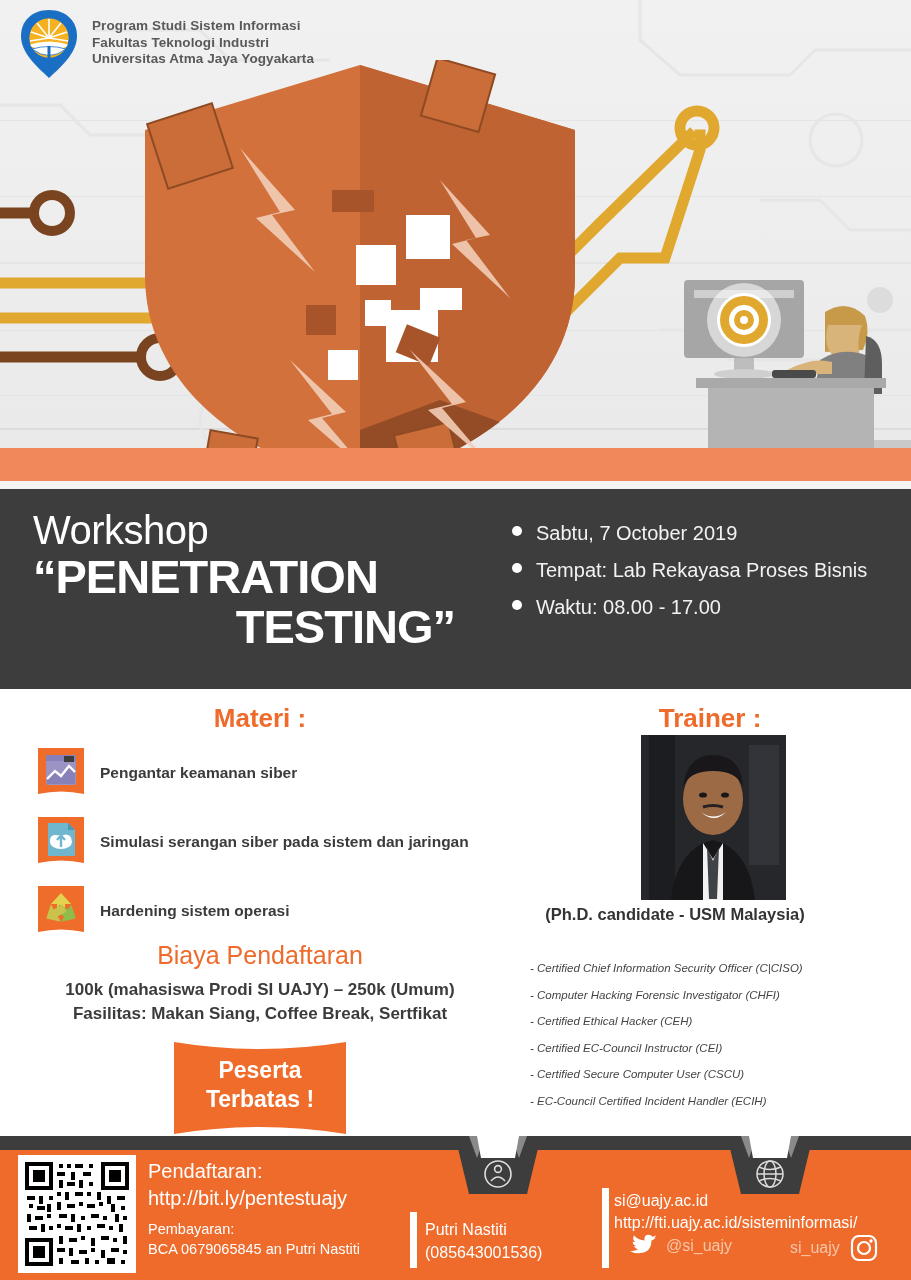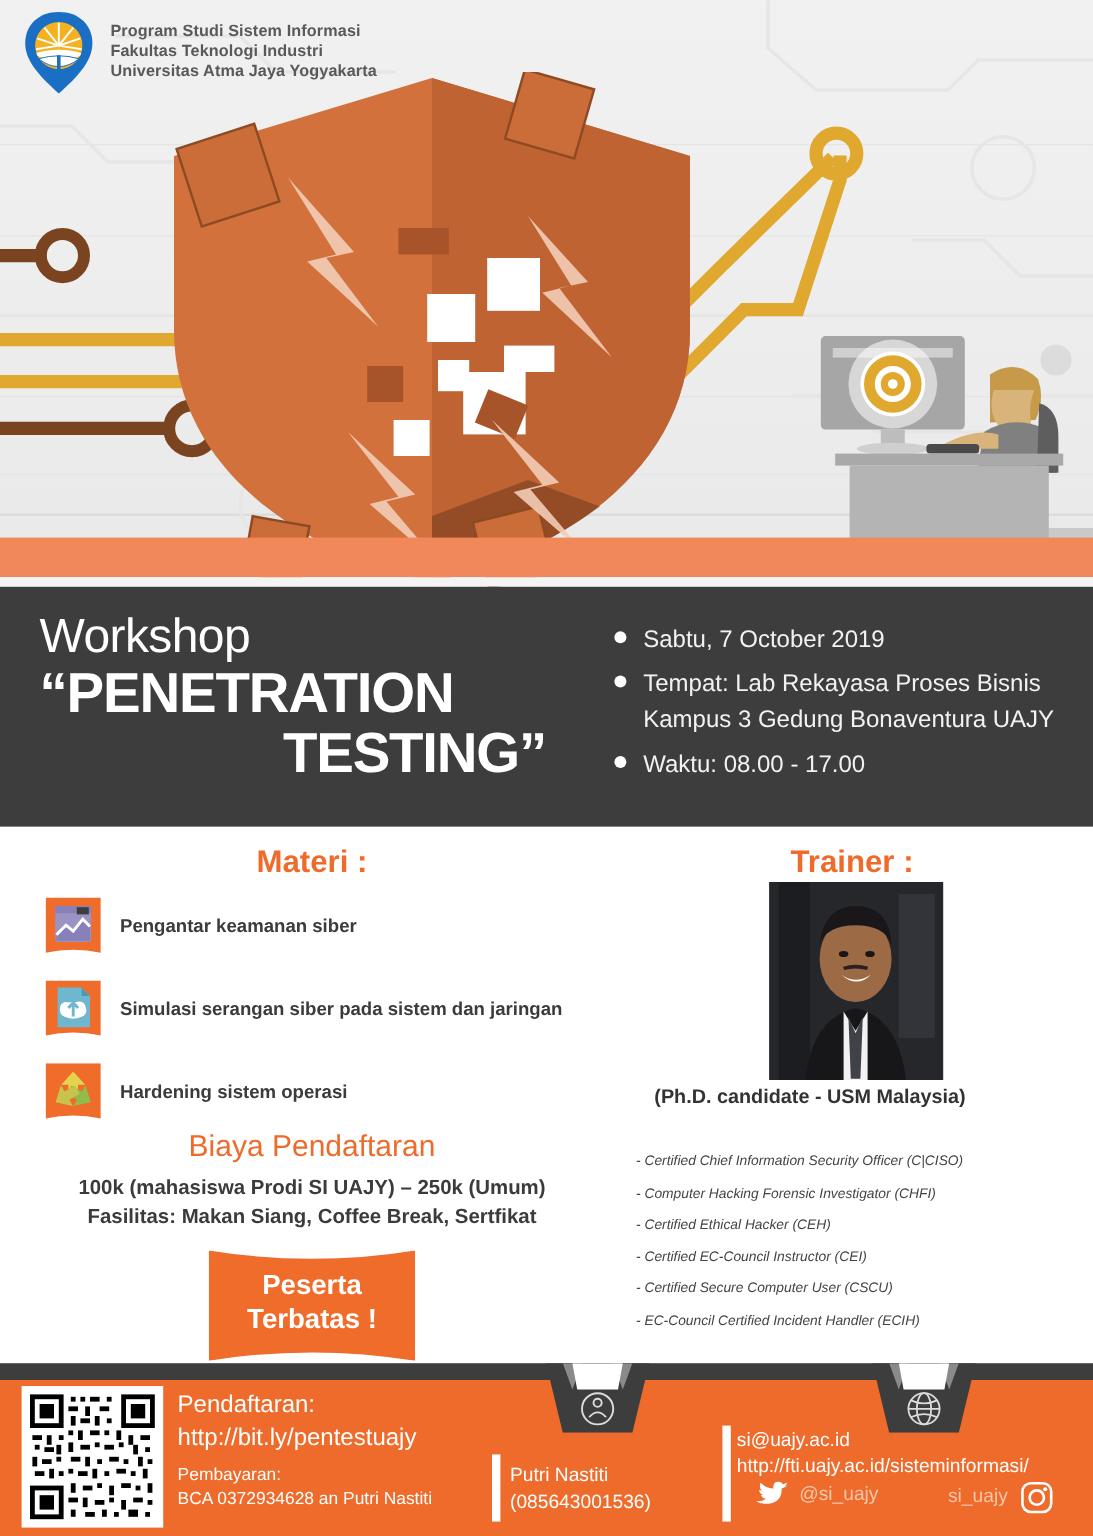--- a/index.html
+++ b/index.html
@@ -208,21 +208,20 @@
   </div>
   <div class="details">
     <div class="drow">
       <span class="dot"></span>
       <span class="dtext">Sabtu, 7 October 2019</span>
     </div>
     <div class="drow">
       <span class="dot"></span>
       <div>
         <div class="dtext">Tempat: Lab Rekayasa Proses Bisnis</div>
-        <div class="dtext" style="padding-left:0">Kampus 3 Gedung Bonaventura UAJY</div>
       </div>
     </div>
     <div class="drow">
       <span class="dot"></span>
       <span class="dtext">Waktu: 08.00 - 17.00</span>
     </div>
   </div>
 
   <div class="body"></div>
 
@@ -431,21 +430,21 @@
           <rect x="84" y="98" width="8" height="6"></rect>
           <rect x="98" y="100" width="4" height="4"></rect>
       </g>
     </svg>
   </div>
 
   <div class="reg">
     <div class="r1">Pendaftaran:</div>
     <div class="r2">http://bit.ly/pentestuajy</div>
     <div class="r3">Pembayaran:</div>
-    <div class="r4">BCA 0372934628 an Putri Nastiti</div>
+    <div class="r4">BCA 0679065845 an Putri Nastiti</div>
   </div>
 
   <div class="vbar" style="left:410px;top:1212px;height:56px;"></div>
   <div class="contact">
     <div>Putri Nastiti</div>
     <div>(085643001536)</div>
   </div>
 
   <div class="vbar" style="left:602px;top:1188px;height:80px;"></div>
   <div class="webinfo">

